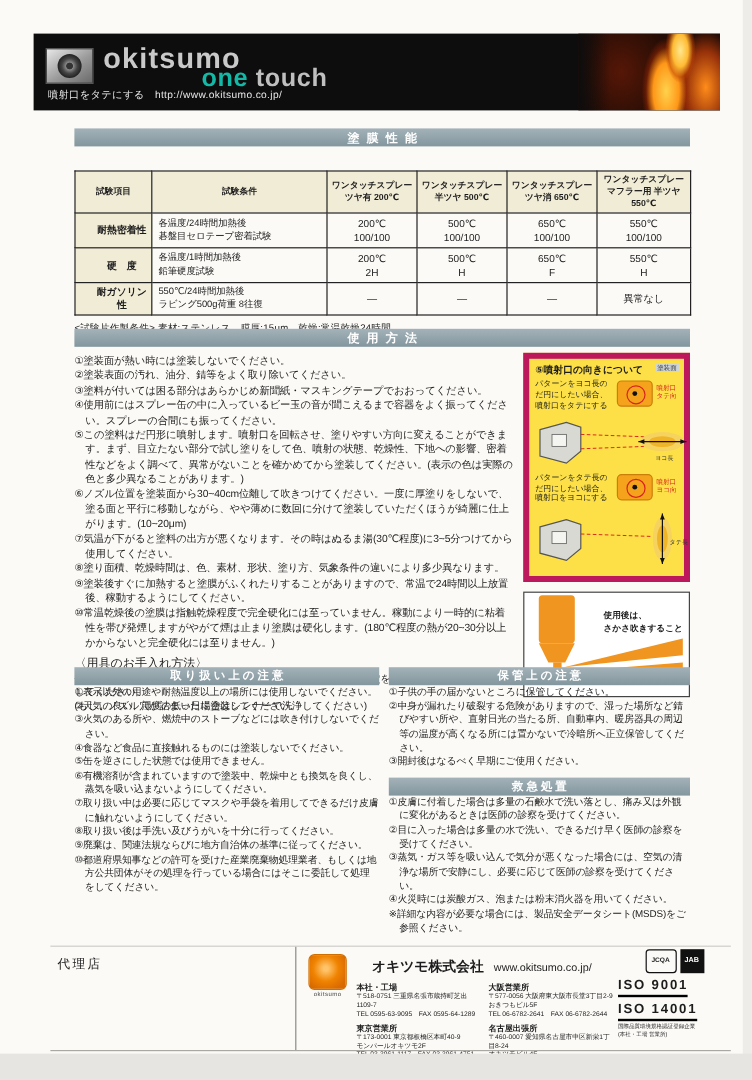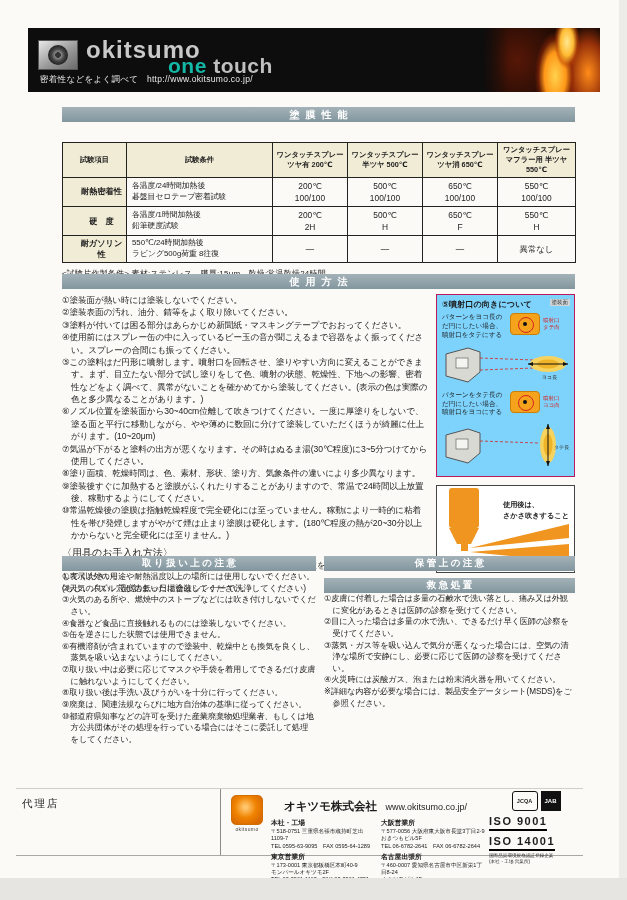--- a/index.html
+++ b/index.html
@@ -63,21 +63,21 @@
   .usage-wrap { position:absolute; left:62px; top:274px; width:513px; }
   .usage-cols { display:flex; margin-top:5px; }
   .usage-left { width:366px; }
   .usage-right { width:139px; margin-left:8px; }
   .li { font-size:8.6px; line-height:1.44; text-indent:-1.05em; padding-left:1.05em;
     letter-spacing:-0.1px; }
   .care-title { font-size:10px; font-weight:normal; margin-top:4px; }
   .care-line { font-size:8.4px; line-height:1.42; }
 
   
-  .diagram-box { border:1px solid #be185d; background:#7dd3fc; padding:4px 4px 2px 5px; position:relative; }
+  .diagram-box { border:5px solid #be185d; background:#fde047; padding:4px 4px 2px 5px; position:relative; }
   .diag-title { font-size:8.2px; font-weight:bold; }
   .diag-surface { position:absolute; right:4px; top:4px; font-size:5.5px; color:#333;
     background:#cfd6d9; padding:0 2px; }
   .diag-row { display:flex; align-items:flex-start; margin-top:3px; }
   .diag-case { width:64px; font-size:6.6px; line-height:1.35; }
   .nozzle-wrap { display:flex; align-items:center; margin-left:4px; }
   .nozzle { width:30px; height:22px; background:#f5a31c; border-radius:4px; position:relative;
     border:1px solid #c97f08; }
   .nozzle::before { content:""; position:absolute; left:50%; top:50%; width:14px; height:14px;
     margin:-7px 0 0 -7px; border:1.5px solid #d8231f; border-radius:50%; }
@@ -90,21 +90,21 @@
 
   
   .two-col { position:absolute; left:62px; top:556px; width:513px; display:flex; }
   .col-left { width:254px; }
   .col-right { width:251px; margin-left:8px; }
   .note-list { margin-top:0; }
   .note-list .li { font-size:8.2px; line-height:1.42; }
   .firstaid-gap { margin-top:7px; }
 
   
-  .footer { position:absolute; left:16px; top:788px; width:567px; height:68px;
+  .footer { position:absolute; left:42px; top:788px; width:567px; height:88px;
     border-top:1px solid #cfcec9; border-bottom:1px solid #a9a8a3; display:flex; }
   .agency-cell { width:204px; padding:8px 0 0 6px; font-size:10.5px; letter-spacing:2px; }
   .company-cell { flex:1; border-left:1px solid #8a8a86; padding:6px 4px 2px 10px; }
   .company-head { display:flex; align-items:flex-start;gap:13px; }
   .okitsumo-logo { width:32px; height:30px; border-radius:5px;
     background:radial-gradient(circle at 45% 40%, #ffc46a 8%, #f08300 45%, #d96a00 80%);
     border:1px solid #d06e00; }
   .okitsumo-caption { font-size:5px; text-align:center; color:#444; margin-top:1px; letter-spacing:0.4px; }
   .company-name-row { margin-left:8px; padding-top:1px; }
   .company-name { font-size:11.5px; font-weight:bold; display:inline; }
@@ -140,21 +140,21 @@
       <div class="logo-mark">
         <div class="ring"></div>
       </div>
       <div class="logo-word">okitsumo</div>
       <div class="brand-sub">
         <span class="brand-one">one</span>
         <span class="brand-touch">touch</span>
       </div>
     </div>
     <div class="homepage-line">
-      <span>密着性などをよく調べて</span>
+      <span>噴射口をタテにする</span>
       <span>http://www.okitsumo.co.jp/</span>
     </div>
   </div>
 
   <div class="perf-wrap">
     <div class="sec-bar">塗膜性能</div>
     <table class="perf">
       <colgroup>
         <col style="width:64px">
           <col style="width:146px">
@@ -317,20 +317,25 @@
         <div class="li">⑦取り扱い中は必要に応じてマスクや手袋を着用してできるだけ皮膚に触れないようにしてください。</div>
         <div class="li">⑧取り扱い後は手洗い及びうがいを十分に行ってください。</div>
         <div class="li">⑨廃棄は、関連法規ならびに地方自治体の基準に従ってください。</div>
         <div class="li">⑩都道府県知事などの許可を受けた産業廃棄物処理業者、もしくは地方公共団体がその処理を行っている場合にはそこに委託して処理をしてください。</div>
       </div>
     </div>
 
     <div class="col-right">
       <div>
         <div class="sec-bar tight">保管上の注意</div>
+        <div class="note-list">
+          <div class="li">①子供の手の届かないところに保管してください。</div>
+          <div class="li">②中身が漏れたり破裂する危険がありますので、湿った場所など錆びやすい所や、直射日光の当たる所、自動車内、暖房器具の周辺等の温度が高くなる所には置かないで冷暗所へ正立保管してください。</div>
+          <div class="li">③開封後はなるべく早期にご使用ください。</div>
+        </div>
       </div>
       <div class="firstaid-gap">
         <div class="sec-bar tight">救急処置</div>
         <div class="note-list">
           <div class="li">①皮膚に付着した場合は多量の石鹸水で洗い落とし、痛み又は外観に変化があるときは医師の診察を受けてください。</div>
           <div class="li">②目に入った場合は多量の水で洗い、できるだけ早く医師の診察を受けてください。</div>
           <div class="li">③蒸気・ガス等を吸い込んで気分が悪くなった場合には、空気の清浄な場所で安静にし、必要に応じて医師の診察を受けてください。</div>
           <div class="li">④火災時には炭酸ガス、泡または粉末消火器を用いてください。</div>
           <div class="li">※詳細な内容が必要な場合には、製品安全データシート(MSDS)をご参照ください。</div>
         </div>

